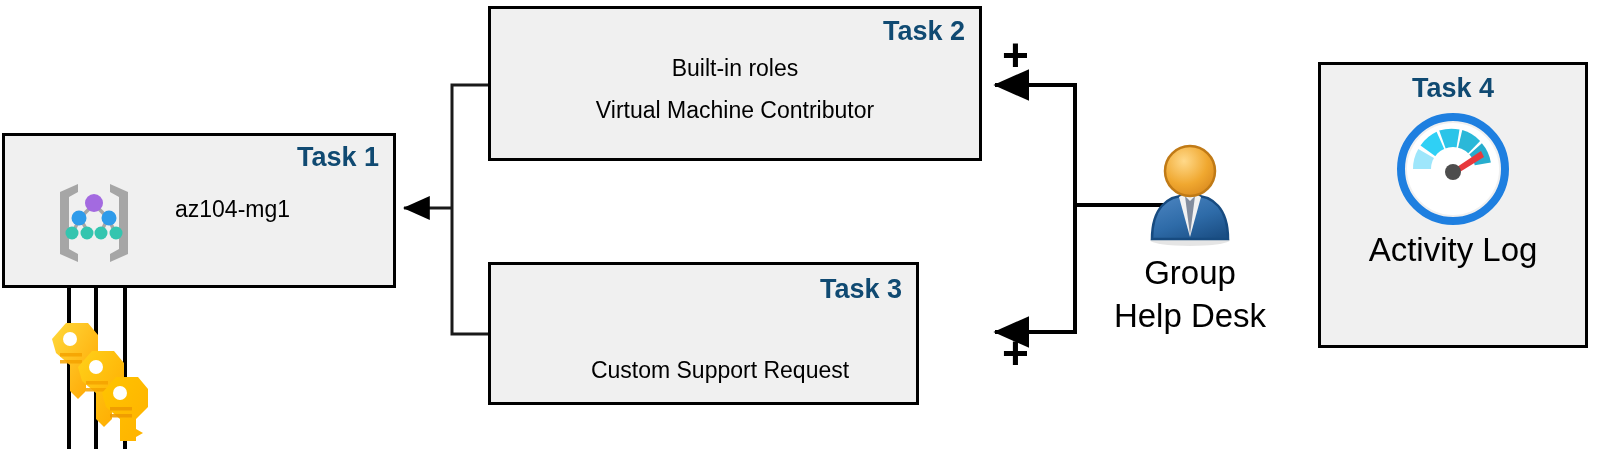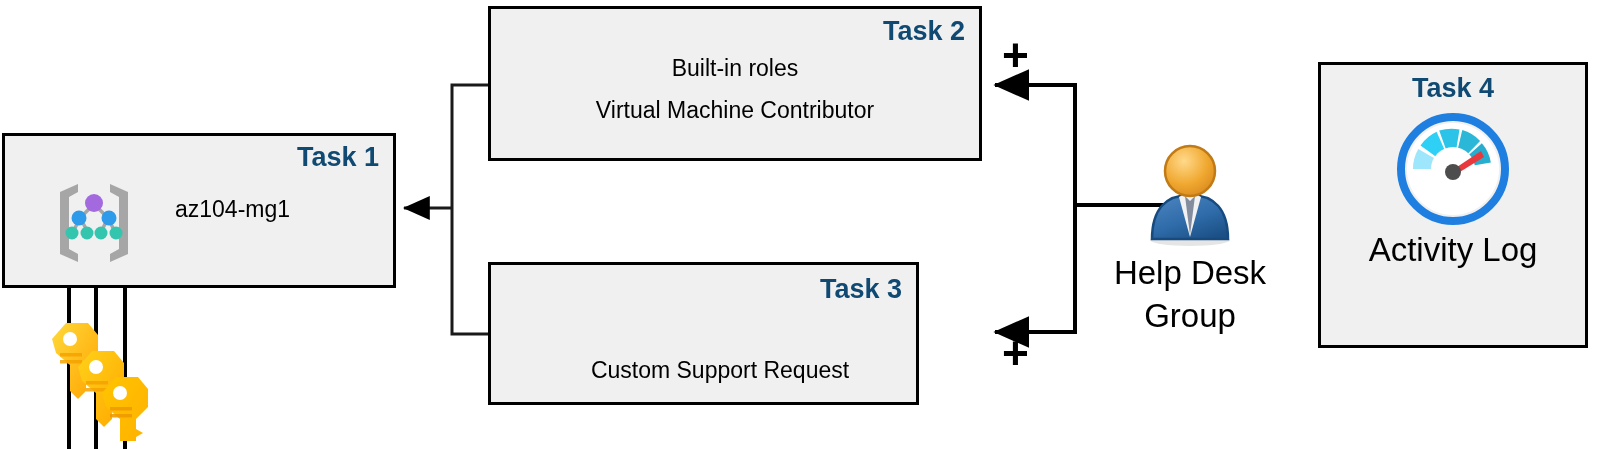--- a/index.html
+++ b/index.html
@@ -261,22 +261,22 @@
       <path d="M18,100 C18,70 32,56 56,56 C80,56 94,70 94,100 Z" fill="url(#bodyg)" stroke="#174B80" stroke-width="2.5"></path>
 
       <path d="M45,58 L56,98 L67,58 L60,54 L52,54 Z" fill="#F2F2F2"></path>
       <path d="M51,57 L56,96 L61,57 L56,62 Z" fill="#5E6B82" opacity="0.75"></path>
 
       <circle cx="56" cy="32" r="25" fill="url(#headg)" stroke="#C07A16" stroke-width="2.5"></circle>
     </svg>
   </div>
 
   <div id="person-caption">
+    <div>Group</div>
     <div>Help Desk</div>
-    <div>Group</div>
   </div>
 
   <div class="task-box" id="task4-box">
     <div class="task-label" id="task4-label">Task 4</div>
 
     <div id="task4-icon">
       <svg viewBox="0 0 112 112" width="112" height="112">
 
         <circle cx="56" cy="56" r="52" fill="none" stroke="#1E7FE0" stroke-width="8"></circle>
         <circle cx="56" cy="56" r="46" fill="#ffffff"></circle>

